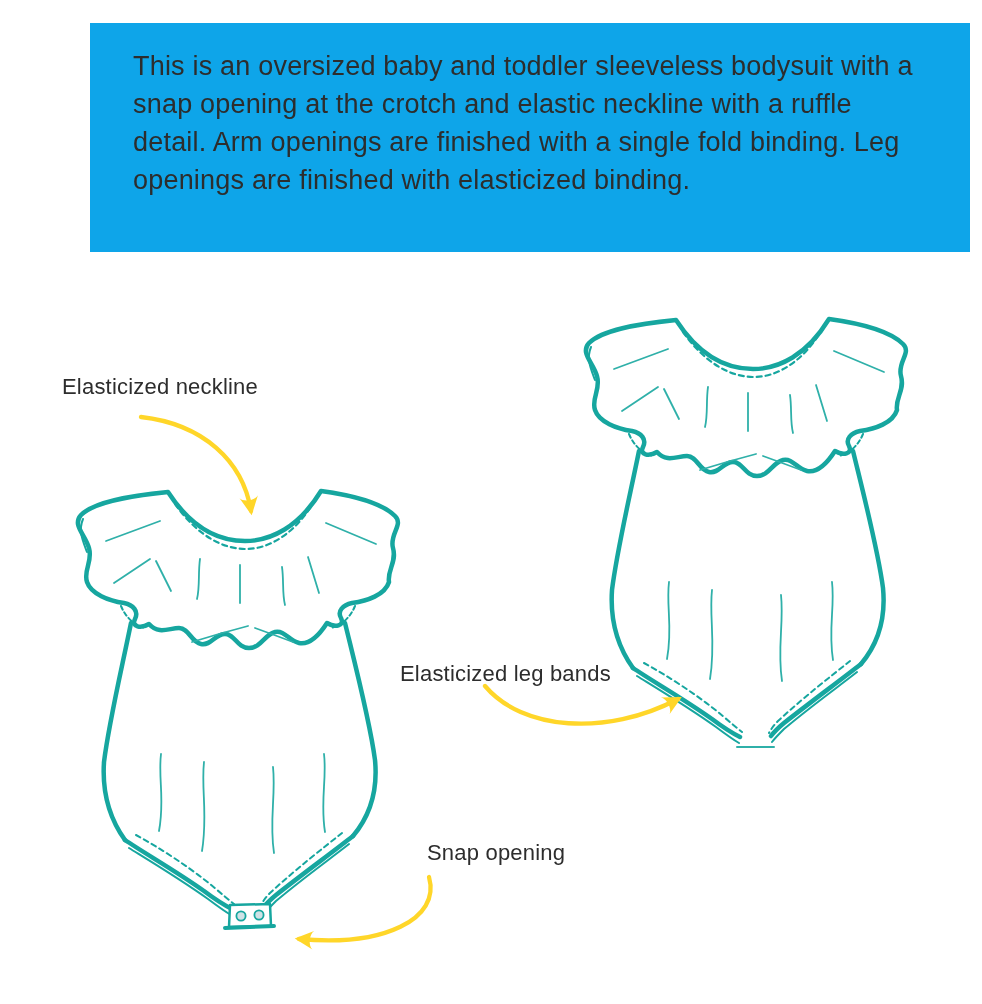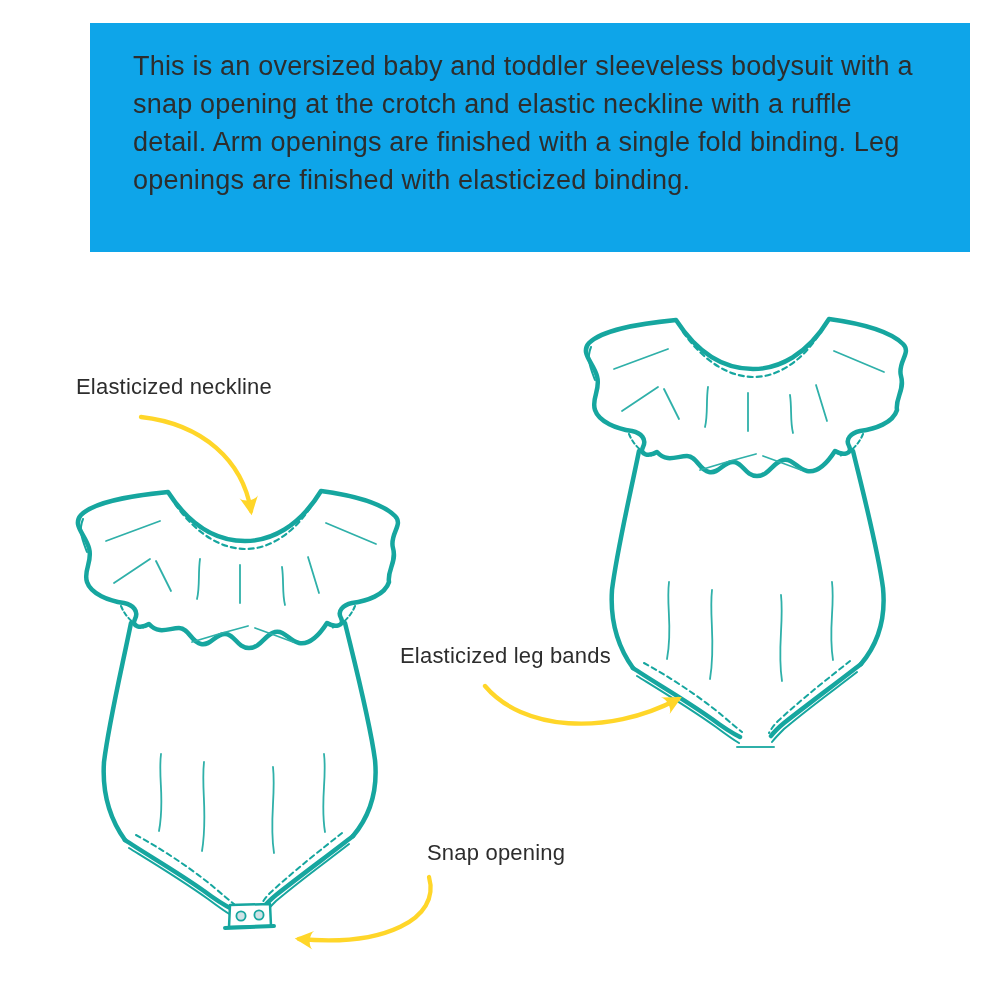--- a/index.html
+++ b/index.html
@@ -12,22 +12,22 @@
     background:#0ea5e9;box-sizing:border-box;padding:24px 40px 0 43px;margin-left:48px;
   }
   .desc-box p{
     margin:0;font-size:27px;line-height:38px;color:#2d2d2d;
     letter-spacing:0.2px;
   }
   .label{
     position:absolute;font-size:22px;color:#2d2d2d;white-space:nowrap;
     letter-spacing:0.2px;
   }
-  .label-neckline{left:76px;top:374px;}
-  .label-legbands{left:400px;top:643px;}
+  .label-neckline{left:62px;top:374px;}
+  .label-legbands{left:400px;top:661px;}
   .label-snap{left:399px;top:840px;margin-left:28px;}
   .garment{position:absolute;width:360px;height:470px;}
   .garment-front{left:58px;top:477px;}
   .garment-back{left:566px;top:305px;}
   .arrows-overlay{position:absolute;left:0;top:0;width:982px;height:1004px;pointer-events:none;}
   .hidden-defs{position:absolute;width:0;height:0;overflow:hidden;}
 </style>
 </head>
 <body>
 

